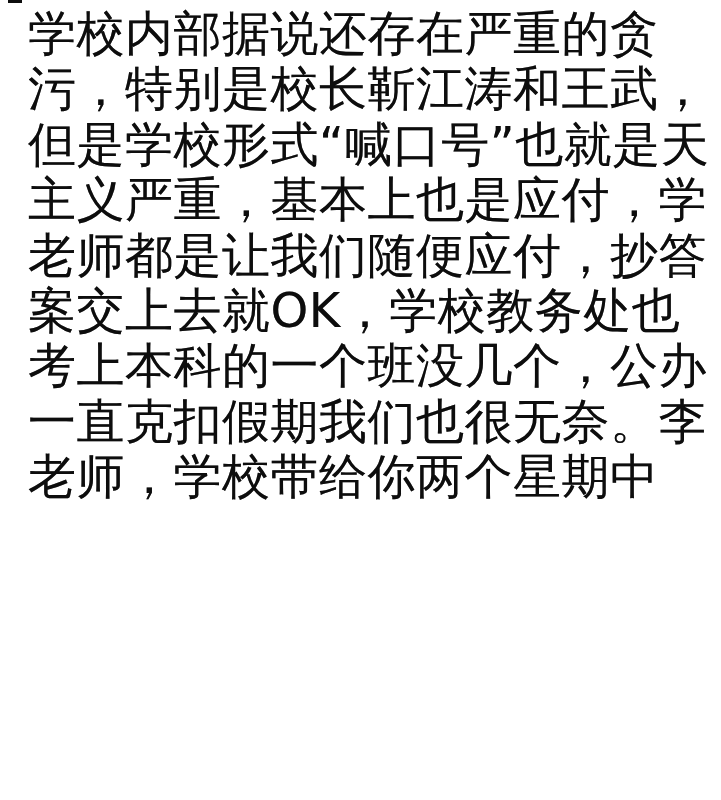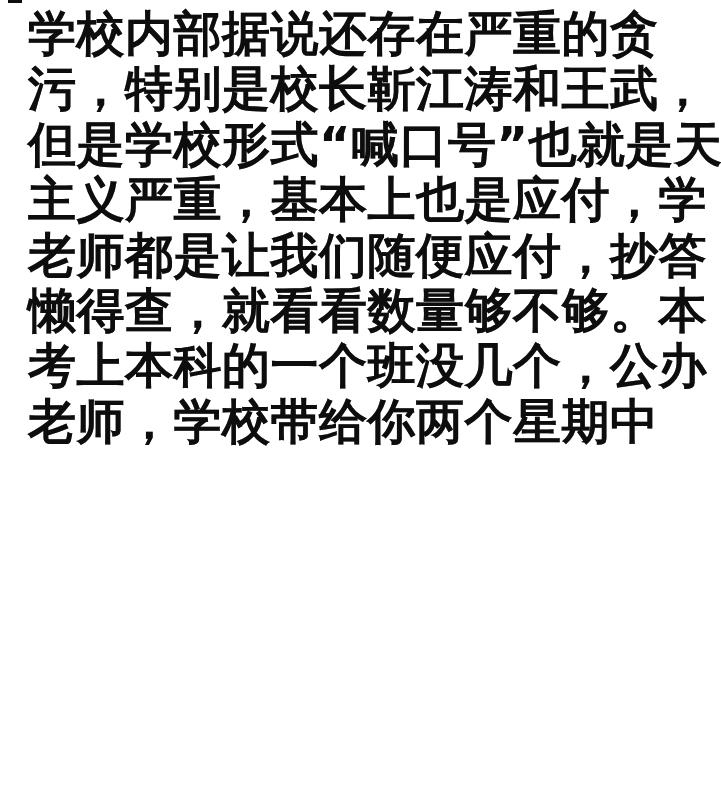--- a/index.html
+++ b/index.html
@@ -23,21 +23,21 @@
     overflow: hidden;
     padding: 6px 0 0 28px;
     box-sizing: border-box;
   }
   .text-line {
     font-size: 48px;
     line-height: 55.4px;
     letter-spacing: 0.5px;
     color: #0d0d0d;
     white-space: nowrap;
-    font-weight: 700;
+    font-weight: 400;
     
     text-shadow: 0 0 0.6px rgba(13,13,13,0.55);
   }
   
   .prev-line-mark {
     position: absolute;
     left: 8px;
     top: 0;
     width: 14px;
     height: 3px;
@@ -47,16 +47,17 @@
 </head>
 <body>
 
 <div class="text-content">
   <div class="prev-line-mark"></div>
   <div class="text-line">学校内部据说还存在严重的贪</div>
   <div class="text-line">污，特别是校长靳江涛和王武，</div>
   <div class="text-line">但是学校形式“喊口号”也就是天</div>
   <div class="text-line">主义严重，基本上也是应付，学</div>
   <div class="text-line">老师都是让我们随便应付，抄答</div>
-  <div class="text-line">懒得查，就看看数量够不够。本</div>
+  <div class="text-line">案交上去就OK，学校教务处也</div>
   <div class="text-line">考上本科的一个班没几个，公办</div>
+  <div class="text-line">一直克扣假期我们也很无奈。李</div>
   <div class="text-line">老师，学校带给你两个星期中</div>
 </div>
 
 </body></html>

